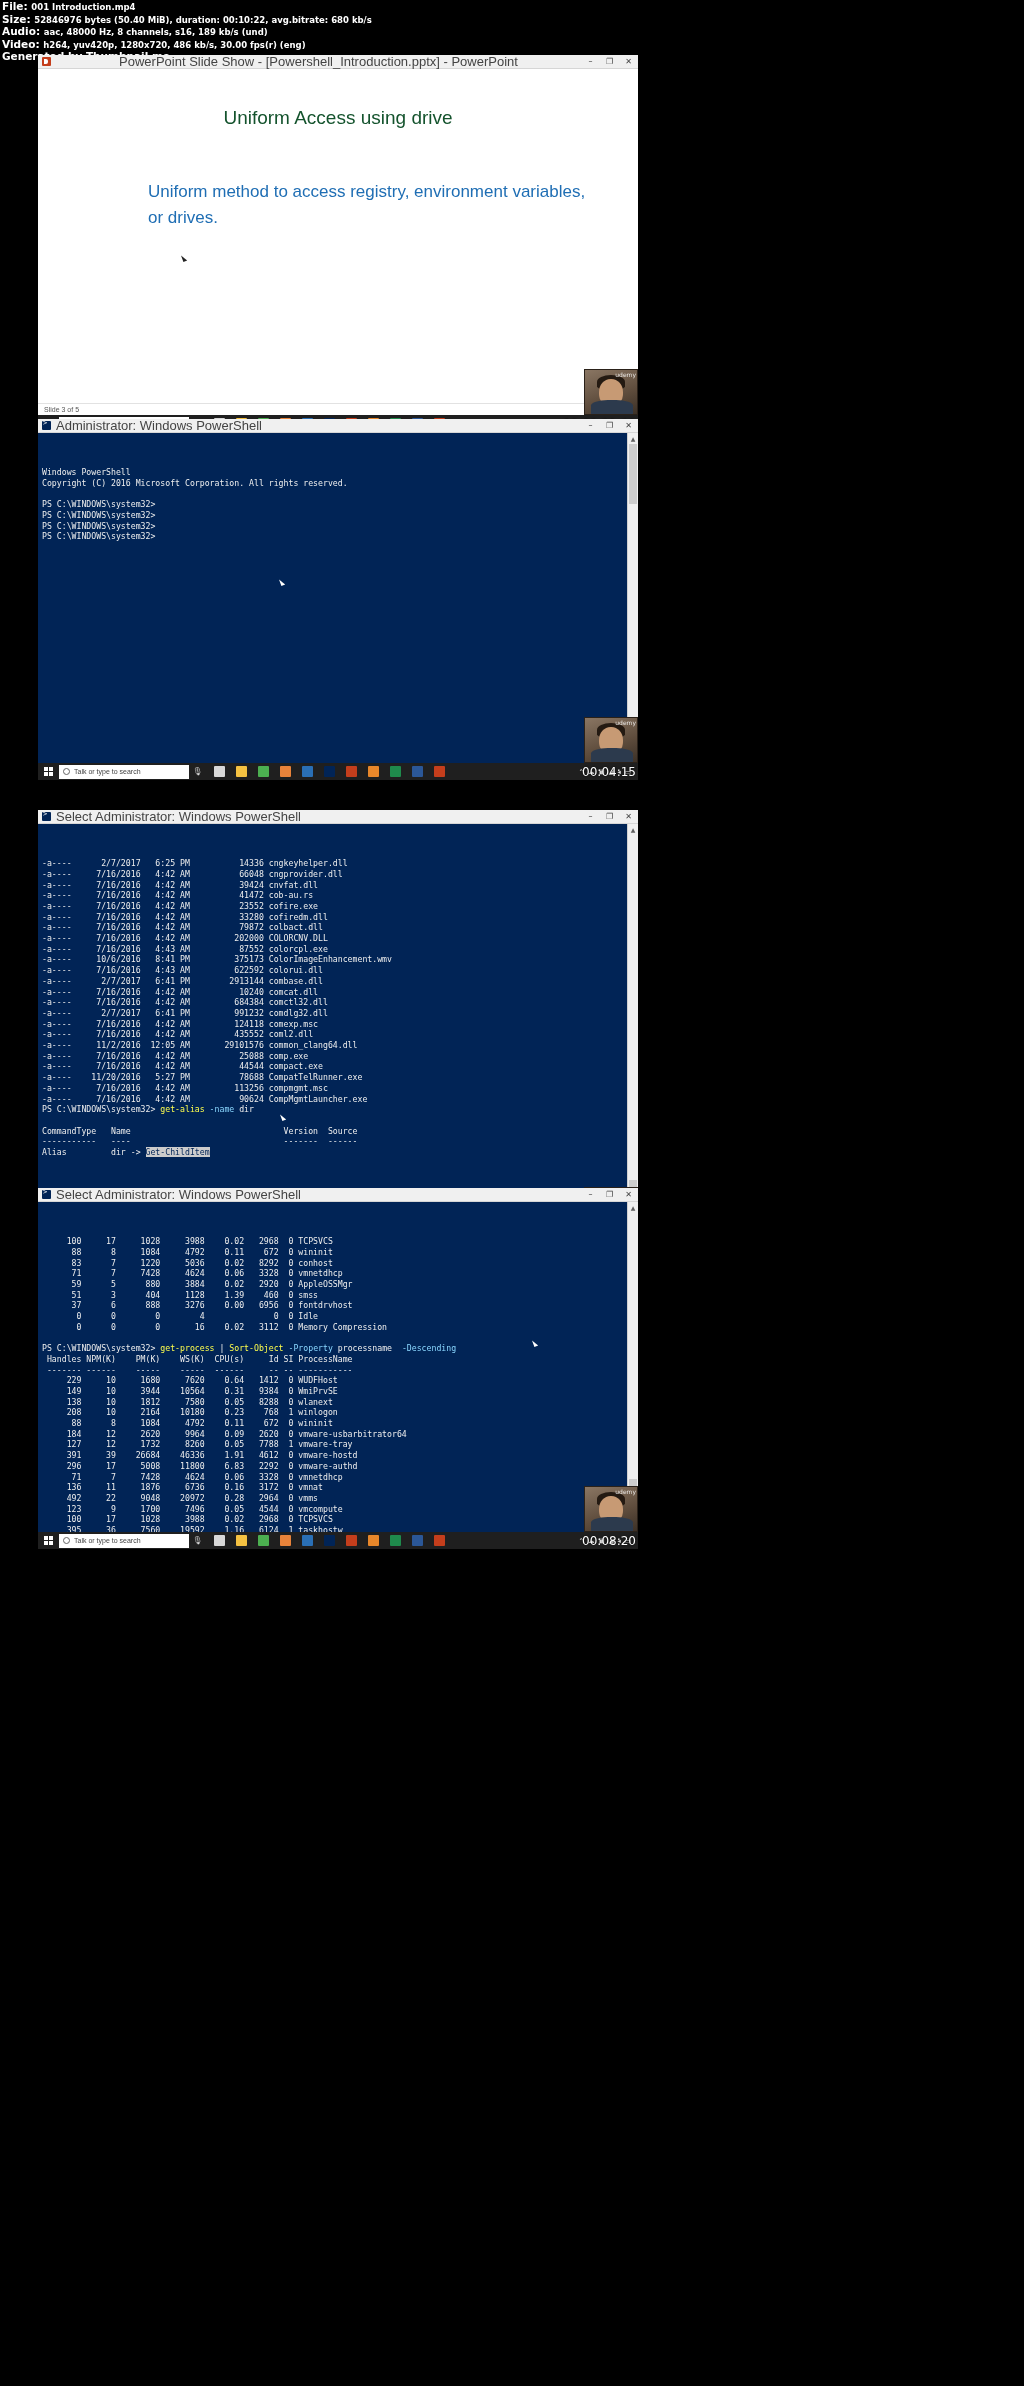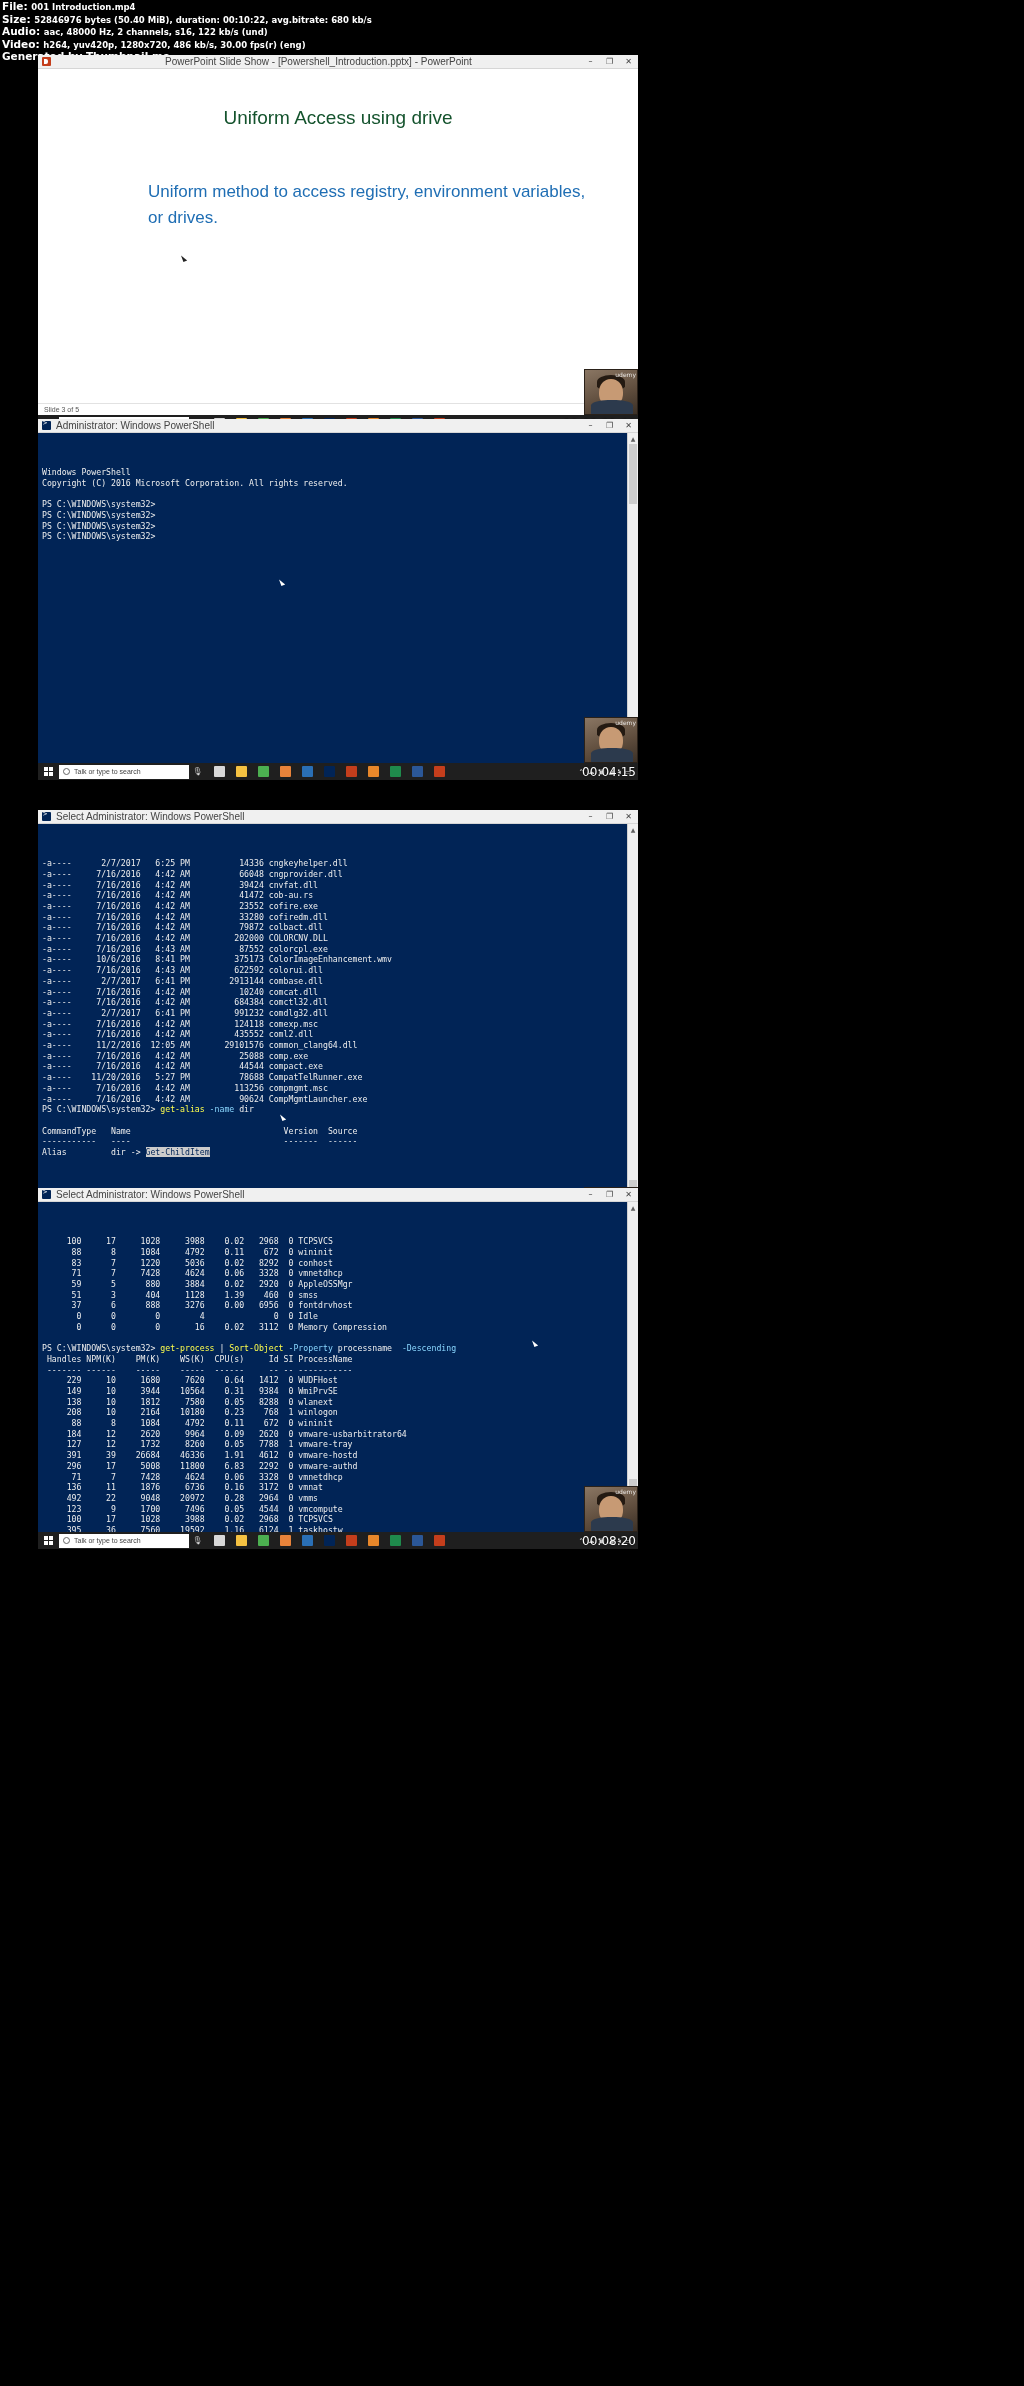--- a/index.html
+++ b/index.html
@@ -43,21 +43,21 @@
   .tb-icon.ppt::after {
     content: ""; position: absolute; left: 2px; top: 2px;
     width: 4px; height: 5px; background: #fff; border-radius: 0 2px 2px 0;
   }
   .tb-icon.ps { background: #012456; position: relative; }
   .tb-icon.ps::after {
     content: ">"; position: absolute; left: 1px; top: -2px;
     font-size: 7px; color: #fff; font-family: "DejaVu Sans Mono", monospace;
   }
   .tb-title {
-    font-size: 10px; color: #444; flex: 1 1 auto;
+    font-size: 13px; color: #444; flex: 1 1 auto;
     white-space: nowrap; overflow: hidden;
   }
   .tb-title.center { text-align: center; }
   .tb-btns { display: flex; height: 100%; }
   .tb-btn {
     width: 19px; height: 100%;
     display: flex; align-items: center; justify-content: center;
     font-size: 8px; color: #444; font-family: "DejaVu Sans", sans-serif;
   }
 
@@ -209,21 +209,21 @@
     font-family: "DejaVu Sans", sans-serif;
     text-shadow: 0 0 2px #000;
   }
 </style>
 </head>
 <body>
 
 <div class="meta">
   <span class="ln"><span>File:</span> <span class="sm">001 Introduction.mp4</span></span>
   <span class="ln"><span>Size:</span> <span class="sm">52846976 bytes (50.40 MiB), duration: 00:10:22, avg.bitrate: 680 kb/s</span></span>
-  <span class="ln"><span>Audio:</span> <span class="sm">aac, 48000 Hz, 2 channels, s16, 122 kb/s (und)</span></span>
+  <span class="ln"><span>Audio:</span> <span class="sm">aac, 48000 Hz, 8 channels, s16, 189 kb/s (und)</span></span>
   <span class="ln"><span>Video:</span> <span class="sm">h264, yuv420p, 1280x720, 486 kb/s, 30.00 fps(r) (eng)</span></span>
   <span class="ln">Generated by Thumbnail me</span>
 </div>
 
 <div class="frame" id="frame1" style="top:55px;">
   <div class="titlebar">
     <span class="tb-icon ppt"></span>
     <span class="tb-title center">PowerPoint Slide Show - [Powershell_Introduction.pptx] - PowerPoint</span>
     <span class="tb-btns">
       <span class="tb-btn">–</span>

